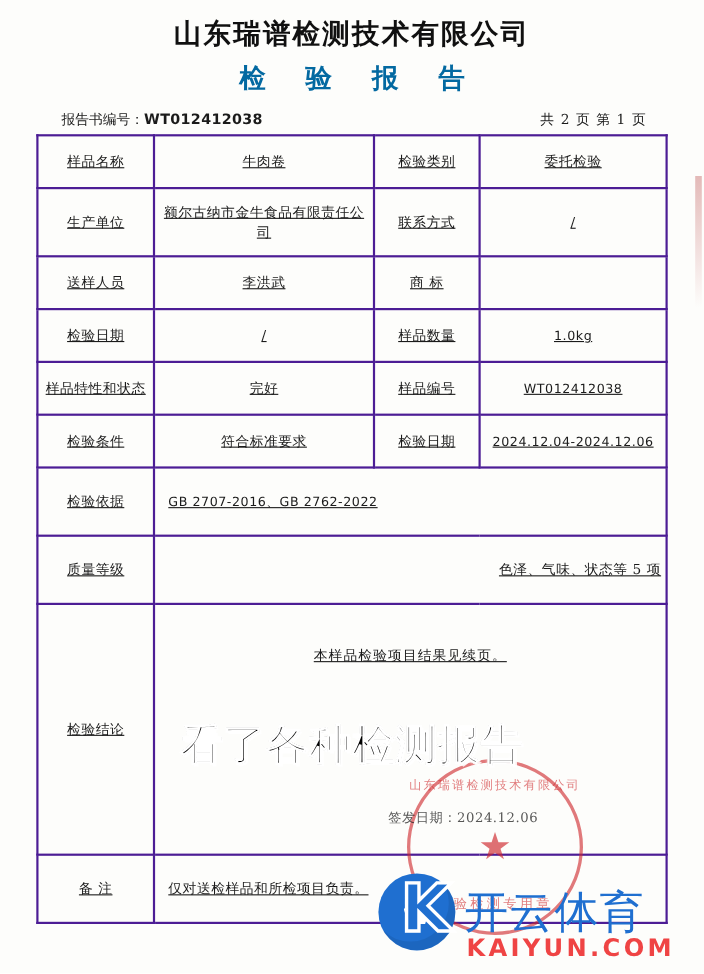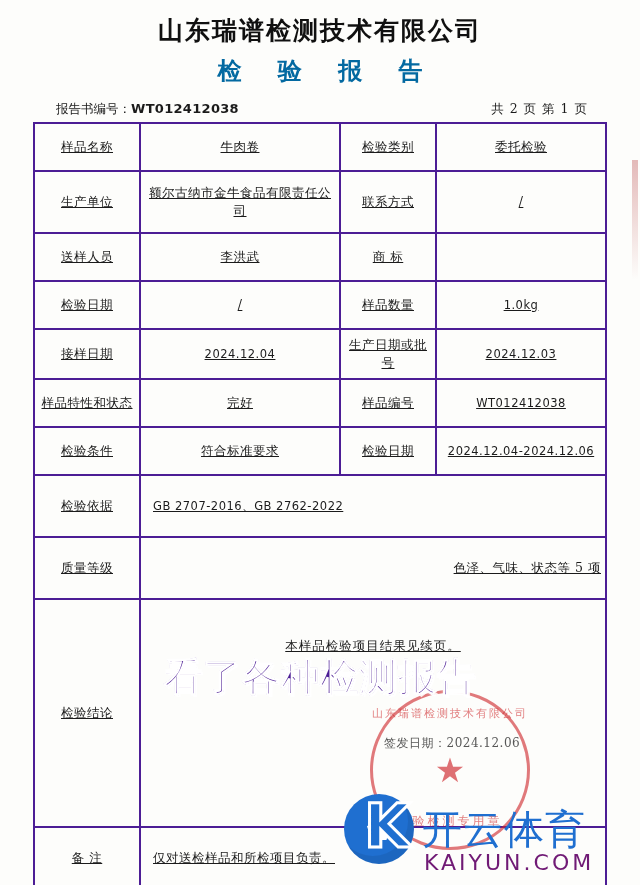--- a/index.html
+++ b/index.html
@@ -141,36 +141,36 @@
     text-align: center;
     color: rgba(206, 40, 44, .6);
     font-size: 11px;
     letter-spacing: 2px;
   }
   .stamp .top-text { top: 16px; }
   .stamp .bot-text { bottom: 20px; font-size: 12px; letter-spacing: 3px; }
 
   .issue-date-stamp {
     position: absolute;
-    left: 384px;
+    left: 353px;
     top: 735px;
     color: rgba(40,40,40,.78);
     font-size: 12px;
     letter-spacing: .5px;
   }
 
   .overlay-title {
     position: absolute;
     left: 50%;
     top: 652px;
     transform: translateX(-50%);
     font-family: "DejaVu Sans", "Liberation Sans", sans-serif;
     font-weight: bold;
     font-size: 38px;
-    color: #4c1d95;
+    color: #000000;
     letter-spacing: 1px;
     white-space: nowrap;
     -webkit-text-stroke: 1px #ffffff;
     text-shadow: 0 0 3px #fff, 2px 2px 0 rgba(255,255,255,.85);
     text-align: center;
   }
 
   
   .wm {
     position: absolute;
@@ -220,23 +220,23 @@
     font-weight: normal;
     font-size: 40px;
     color: #1f6fd0;
     letter-spacing: 1px;
   }
   .wm .brand-en {
     position: absolute;
     left: 88px;
     top: 58px;
     font-family: "DejaVu Sans", "Liberation Sans", sans-serif;
-    font-weight: normal;
+    font-weight: bold;
     font-size: 22px;
-    color: #701a75;
+    color: #ef4444;
     letter-spacing: 3px;
   }
 
   .edge-mark {
     position: absolute;
     right: 2px;
     top: 160px;
     width: 6px;
     height: 120px;
     background: linear-gradient(to bottom, rgba(180,60,60,.35), rgba(180,60,60,0));
@@ -277,26 +277,20 @@
         <td class="lbl">送样人员</td>
         <td class="val-left">李洪武</td>
         <td class="lbl2">商    标</td>
         <td class="val-right"></td>
       </tr>
       <tr class="r-h1">
         <td class="lbl">检验日期</td>
         <td class="val-left">/</td>
         <td class="lbl2">样品数量</td>
         <td class="val-right num">1.0kg</td>
-      </tr>
-      <tr class="r-h1">
-        <td class="lbl">接样日期</td>
-        <td class="val-left num">2024.12.04</td>
-        <td class="lbl2 tight">生产日期或批号</td>
-        <td class="val-right num">2024.12.03</td>
       </tr>
       <tr class="r-h1">
         <td class="lbl tight">样品特性和状态</td>
         <td class="val-left">完好</td>
         <td class="lbl2">样品编号</td>
         <td class="val-right num">WT012412038</td>
       </tr>
       <tr class="r-h1">
         <td class="lbl">检验条件</td>
         <td class="val-left">符合标准要求</td>

